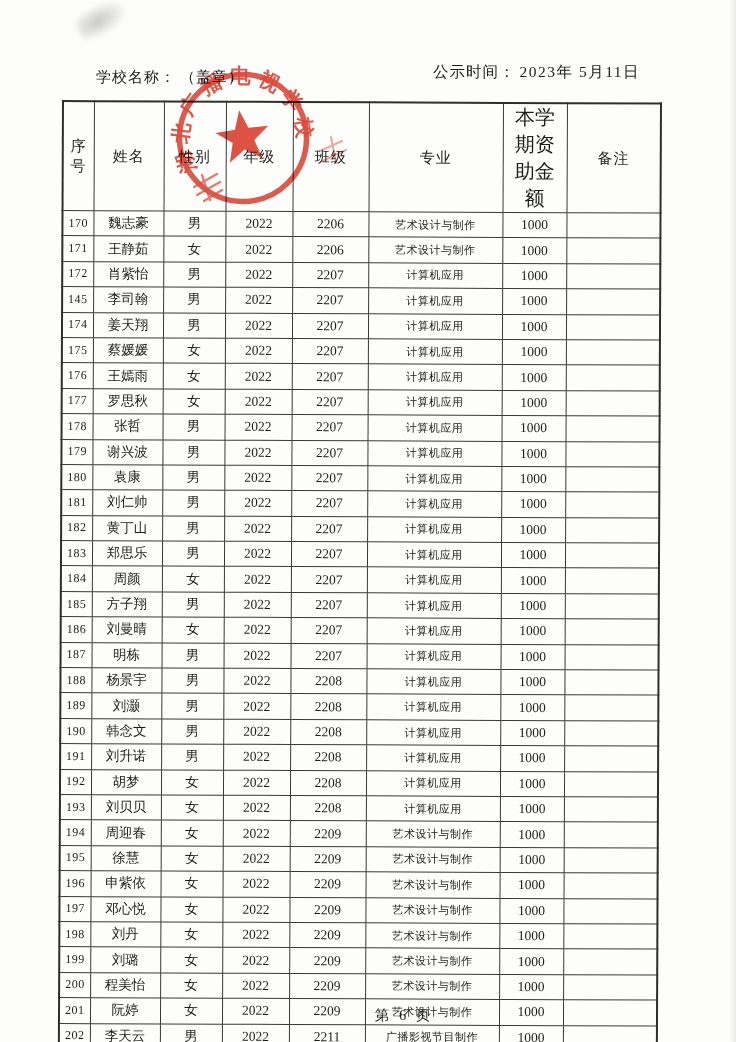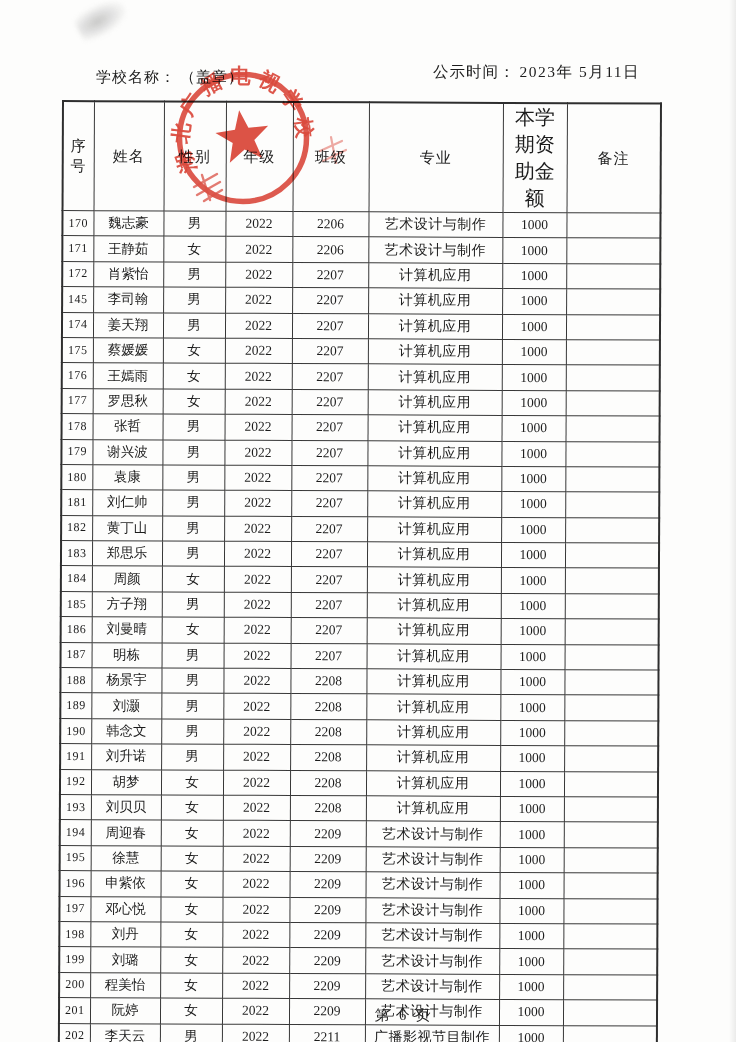--- a/index.html
+++ b/index.html
@@ -49,21 +49,21 @@
     text-align:center;vertical-align:middle;padding:0 2px;
     letter-spacing:1px;line-height:1.35;
   }
   table.sheet th.c6{font-size:20px;letter-spacing:0;}
   table.sheet td{
     height:24.4px;font-size:13.5px;text-align:center;
     vertical-align:middle;padding:0 1px;
     white-space:nowrap;overflow:hidden;
   }
   table.sheet td.c0{font-size:12px;letter-spacing:0.5px;}
-  table.sheet td.c5{font-size:14px;letter-spacing:0.5px;border-radius:8px;}
+  table.sheet td.c5{font-size:11px;letter-spacing:0.5px;border-radius:8px;}
   col.w0{width:31px;} col.w1{width:70px;} col.w2{width:62px;}
   col.w3{width:67px;} col.w4{width:76px;} col.w5{width:134px;}
   col.w6{width:64px;} col.w7{width:94px;}
 
   .stamp{
     position:absolute;left:160px;top:55px;width:240px;height:175px;
     mix-blend-mode:multiply;opacity:0.92;
     pointer-events:none;
   }
   .footer{

